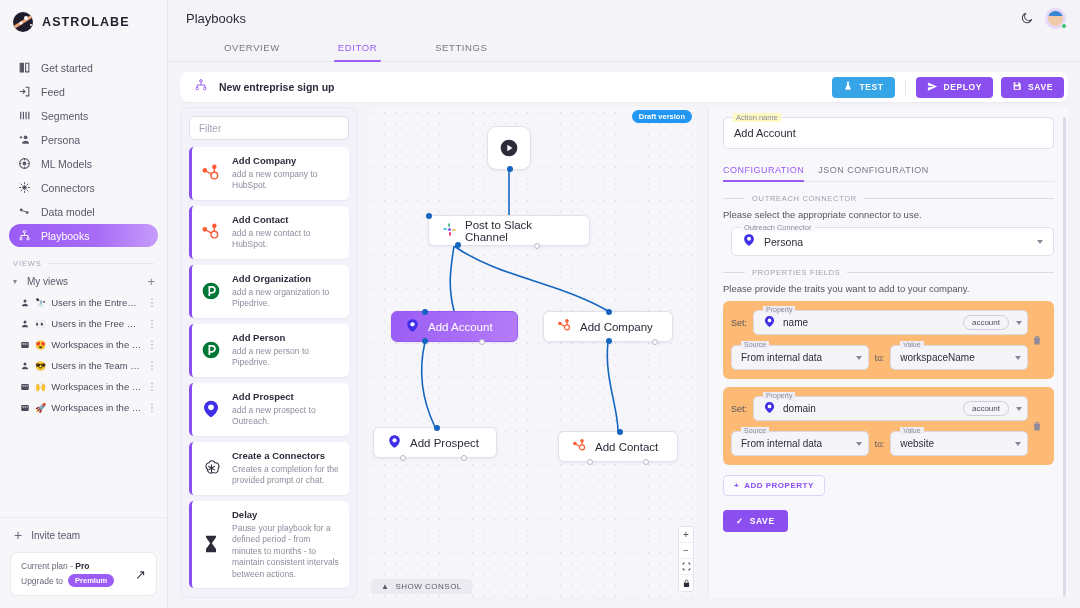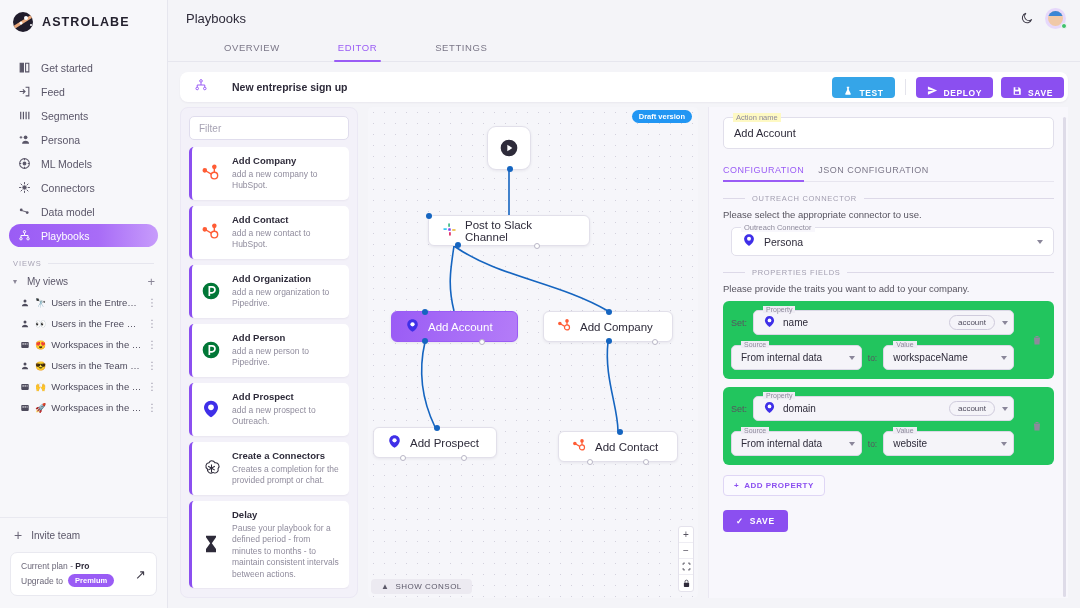--- a/index.html
+++ b/index.html
@@ -130,25 +130,25 @@
 
   .workspace { flex: 1; padding: 10px 12px 0 12px; display: flex; flex-direction: column; min-height: 0; }
 
   .flow-header {
     background: #fff; border-radius: 8px; height: 30px;
     display: flex; align-items: center; padding: 0 4px 0 14px;
     box-shadow: 0 1px 2px rgba(30,20,60,0.05);
     margin-bottom: 5px;
   }
   .flow-name { display: flex; align-items: center; gap: 11px; flex: 1; }
-  .flow-name .nm { font-size: 10.5px; font-weight: 700; color: #2e2b3a; margin-left: 13px; }
+  .flow-name .nm { font-size: 10.5px; font-weight: 700; color: #2e2b3a; }
   .hdr-actions { display: flex; align-items: center; gap: 8px; }
   .hdr-sep { width: 1px; height: 16px; background: #e4e4ec; margin: 0 2px; }
   .btn {
-    display: flex; align-items: flex-end; gap: 6px;
+    display: flex; align-items: center; gap: 6px;
     height: 21px; padding: 0 11px; border-radius: 4px;
     font-size: 8.5px; font-weight: 700; letter-spacing: 0.6px;
     color: #fff; border: none; cursor: pointer;
   }
   .btn-test { background: #35a5e8; }
   .btn-deploy { background: #8b4ff0; }
   .btn-save { background: #8b4ff0; }
 
   .canvas-row { flex: 1; display: flex; gap: 10px; min-height: 0; padding-bottom: 10px; }
 
@@ -249,21 +249,21 @@
 
   .select-box {
     position: relative; border: 1px solid #e1dfeb; border-radius: 5px; background: #fff;
     height: 29px; display: flex; align-items: center; padding: 0 10px; gap: 8px;
     margin: 0 0 0 8px; cursor: pointer;
   }
   .select-box .lg { position: absolute; top: -5px; left: 9px; background: #f8f7fc; padding: 0 3px; font-size: 7.5px; color: #8e8a9c; }
   .select-box .val { flex: 1; font-size: 10.5px; color: #2e2b3a; }
   .caret { width: 0; height: 0; border-left: 3.5px solid transparent; border-right: 3.5px solid transparent; border-top: 4px solid #8a869a; }
 
-  .prop-card { background: #22c55e; border-radius: 6px; padding: 9px 8px; margin-bottom: 8px; display: flex; gap: 14px; }
+  .prop-card { background: #fdba74; border-radius: 6px; padding: 9px 8px; margin-bottom: 8px; display: flex; gap: 0; }
   .prop-main { flex: 1; min-width: 0; }
   .prop-row1 { display: flex; align-items: center; gap: 6px; }
   .set-lbl { font-size: 9px; color: #57545f; }
   .prop-field {
     flex: 1; position: relative; border: 1px solid #dbd8e6; border-radius: 5px; background: #f5f4f9;
     height: 25px; display: flex; align-items: center; padding: 0 5px 0 9px; gap: 7px;
   }
   .prop-field .lg { position: absolute; top: -5px; left: 9px; background: #eeecf4; padding: 0 3px; font-size: 7px; color: #8e8a9c; }
   .prop-field .pval { flex: 1; font-size: 10px; color: #2e2b3a; }
   .chip {

